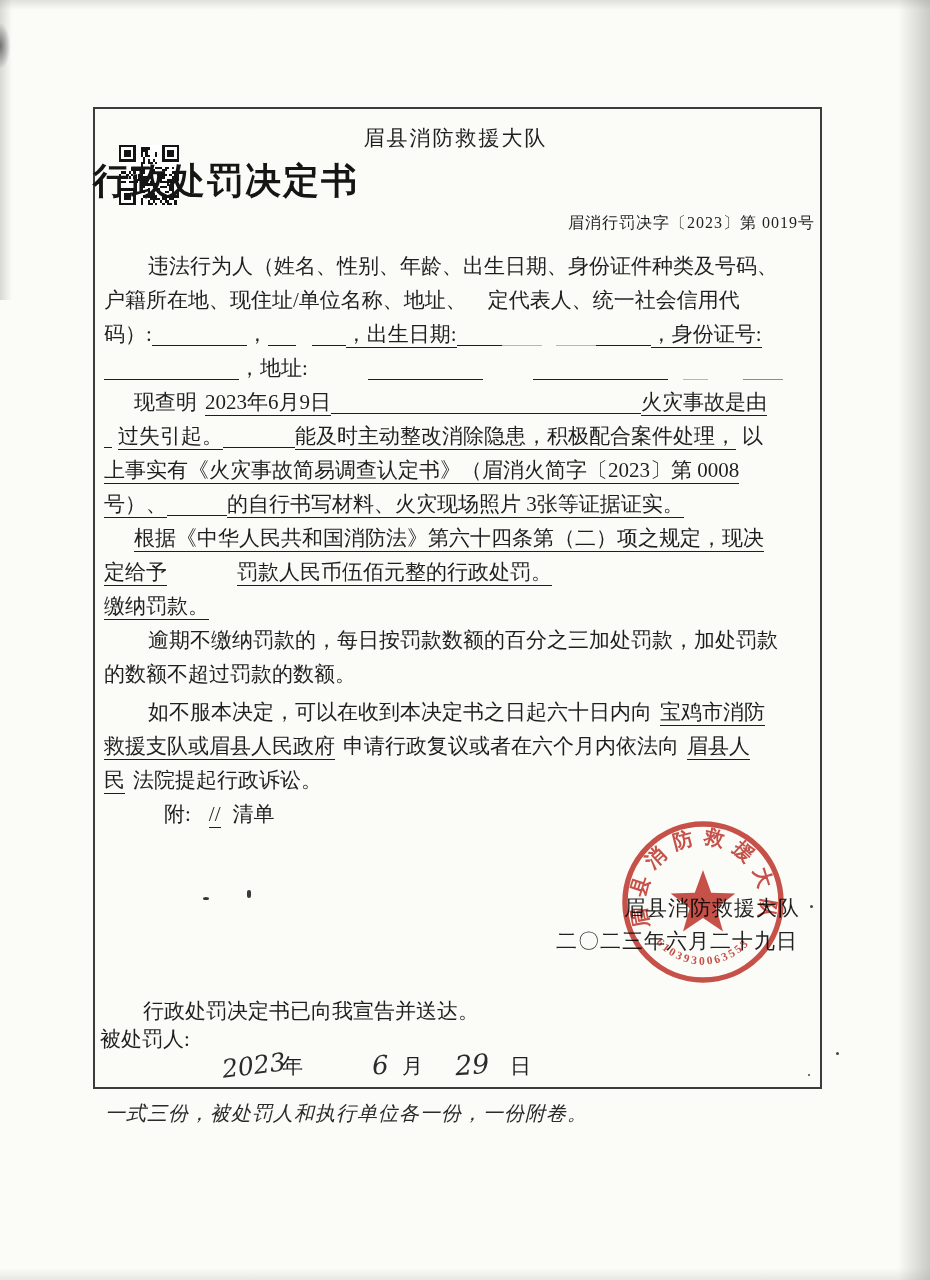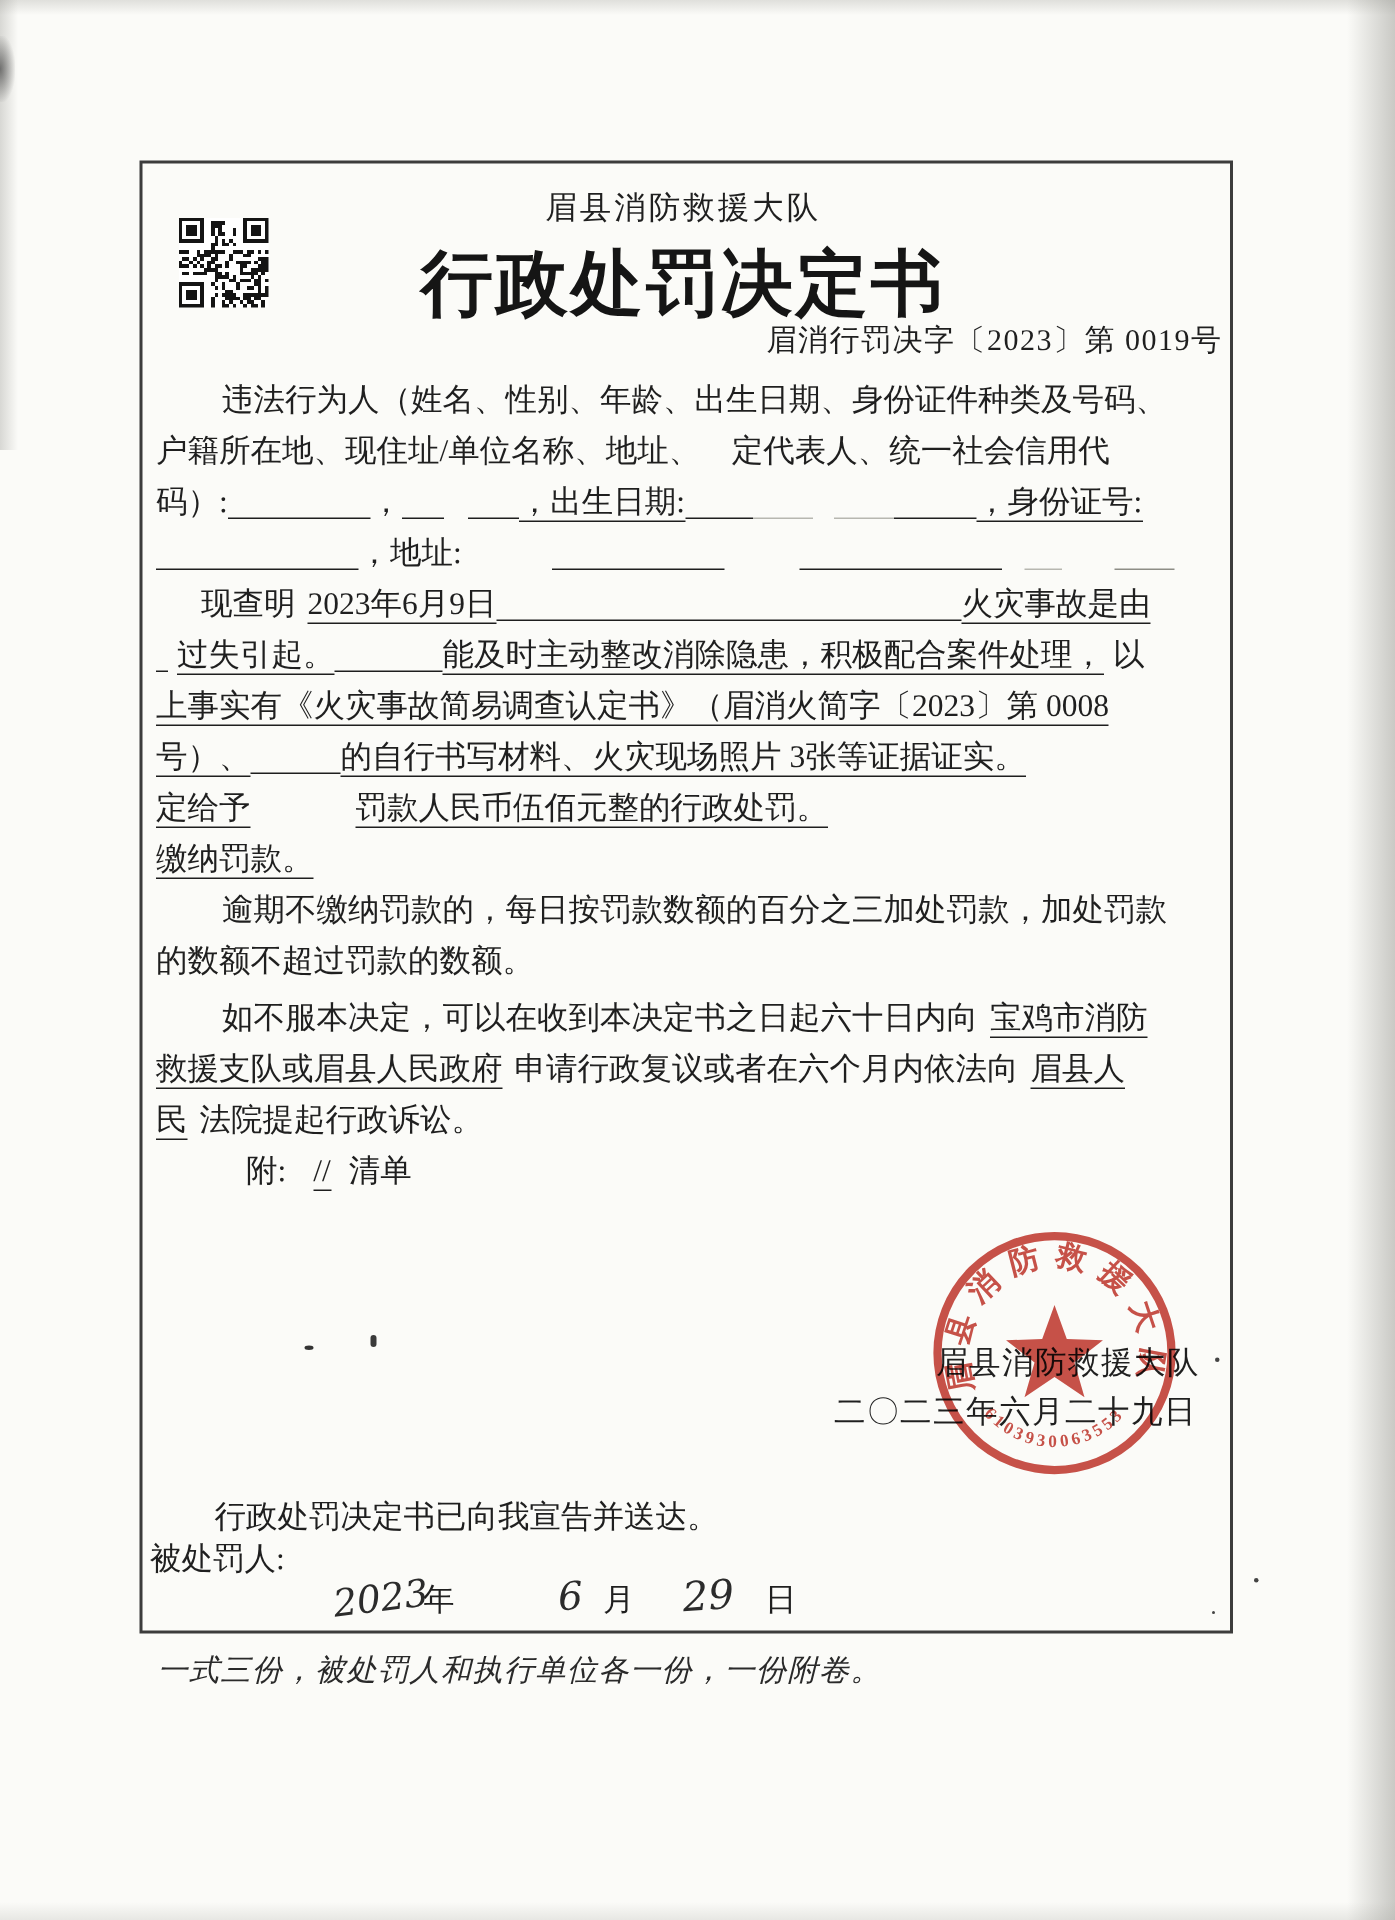--- a/index.html
+++ b/index.html
@@ -22,24 +22,24 @@
     background:radial-gradient(ellipse at left,rgba(55,55,55,.65),rgba(55,55,55,0) 75%);}
   .speck{position:absolute;background:#444;border-radius:50%;}
 
   .doc-box{position:absolute;left:93px;top:107px;width:725px;height:978px;
     border:2px solid #3c3c3c;}
 
   .qr{position:absolute;left:119px;top:145px;width:60px;height:60px;}
 
   .org-header{position:absolute;left:93px;top:124px;width:725px;text-align:center;
     font-size:21px;letter-spacing:2px;}
-  .doc-title{position:absolute;left:93px;top:157px;width:725px;margin:0;text-align:center;
-    font-size:48px;font-weight:700;letter-spacing:2px;color:#151515;}
+  .doc-title{position:absolute;left:93px;top:157px;width:725px;margin:0;
+    font-size:36px;font-weight:700;letter-spacing:2px;color:#151515;}
   .doc-number{position:absolute;left:93px;top:213px;width:722px;text-align:right;
-    font-size:20px;letter-spacing:1px;font-family:Liberation Serif, serif;}
+    font-size:16px;letter-spacing:1px;font-family:Liberation Serif, serif;}
 
   .body-text{position:absolute;left:100px;top:247px;width:718px;
     font-size:21px;line-height:30px;}
   .body-text p{margin:4px;height:30px;white-space:nowrap;}
   .mt{margin-top:8px !important;}
   .ind30{padding-left:30px;}
   .ind44{padding-left:44px;}
   .ind60{padding-left:60px;}
   .u{border-bottom:1.6px solid #1e1e1e;padding-bottom:1px;}
   .blank{display:inline-block;height:1.02em;vertical-align:text-bottom;
@@ -286,20 +286,21 @@
 
   <div class="body-text">
     <p class="ind44"><span>违法行为人（姓名、性别、年龄、出生日期、身份证件种类及号码、</span></p>
     <p><span>户籍所在地、现住址/单位名称、地址、　定代表人、统一社会信用代</span></p>
     <p><span>码）:</span><span class="blank" style="width:95px"></span><span>，</span><span class="blank" style="width:28px"></span><span class="gap" style="width:16px"></span><span class="blank" style="width:34px"></span><span class="u">，出生日期:</span><span class="blank" style="width:45px"></span><span class="blank light" style="width:40px"></span><span class="gap" style="width:14px"></span><span class="blank light" style="width:40px"></span><span class="blank" style="width:55px"></span><span class="u">，身份证号:</span></p>
     <p><span class="blank" style="width:135px"></span><span>，地址:</span><span class="gap" style="width:60px"></span><span class="blank" style="width:115px"></span><span class="gap" style="width:50px"></span><span class="blank" style="width:135px"></span><span class="gap" style="width:15px"></span><span class="blank light" style="width:25px"></span><span class="gap" style="width:35px"></span><span class="blank mid" style="width:40px"></span></p>
     <p class="ind30"><span>现查明</span><span class="gap" style="width:8px"></span><span class="u">2023年6月9日</span><span class="blank" style="width:310px"></span><span class="u">火灾事故是由</span></p>
     <p><span class="blank" style="width:8px"></span><span class="gap" style="width:6px"></span><span class="u">过失引起。</span><span class="blank" style="width:72px"></span><span class="u">能及时主动整改消除隐患，积极配合案件处理，</span><span class="gap" style="width:6px"></span><span>以</span></p>
     <p><span class="u">上事实有《火灾事故简易调查认定书》（眉消火简字〔2023〕第 0008</span></p>
     <p><span class="u">号）、</span><span class="blank" style="width:60px"></span><span class="u">的自行书写材料、火灾现场照片 3张等证据证实。</span></p>
+    <p class="ind30"><span class="u">根据《中华人民共和国消防法》第六十四条第（二）项之规定，现决</span></p>
     <p><span class="u">定给予</span><span class="gap" style="width:70px"></span><span class="u">罚款人民币伍佰元整的行政处罚。</span></p>
     <p><span class="u">缴纳罚款。</span></p>
     <p class="ind44"><span>逾期不缴纳罚款的，每日按罚款数额的百分之三加处罚款，加处罚款</span></p>
     <p><span>的数额不超过罚款的数额。</span></p>
     <p class="ind44 mt"><span>如不服本决定，可以在收到本决定书之日起六十日内向</span><span class="gap" style="width:8px"></span><span class="u">宝鸡市消防</span></p>
     <p><span class="u">救援支队或眉县人民政府</span><span class="gap" style="width:8px"></span><span>申请行政复议或者在六个月内依法向</span><span class="gap" style="width:8px"></span><span class="u">眉县人</span></p>
     <p><span class="u">民</span><span class="gap" style="width:8px"></span><span>法院提起行政诉讼。</span></p>
     <p class="ind60"><span>附:</span><span class="gap" style="width:18px"></span><span class="u">//</span><span class="gap" style="width:12px"></span><span>清单</span></p>
   </div>
 

